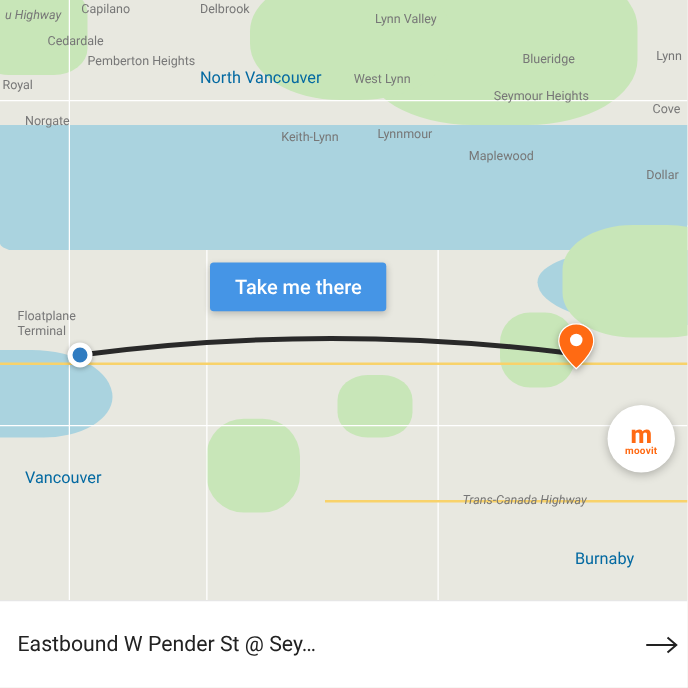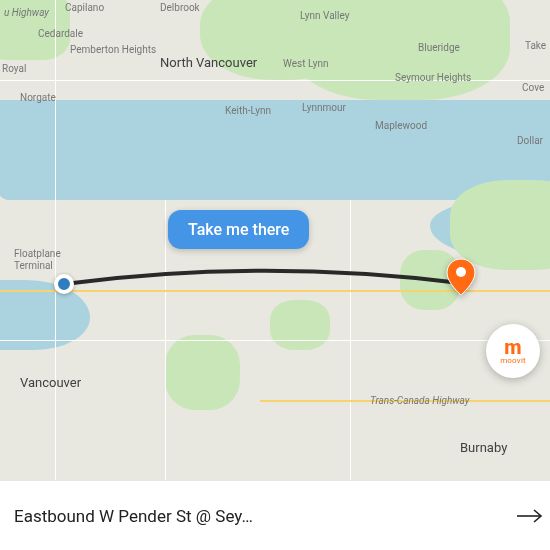--- a/index.html
+++ b/index.html
@@ -191,21 +191,21 @@
     background: #fff;
   }
   .map-label {
     position: absolute;
     font-size: 10px;
     color: #777;
     white-space: nowrap;
   }
   .map-label.large {
     font-size: 13px;
-    color: #404040;
+    color: #0369a1;
   }
   .route {
     position: absolute;
     left: 0;
     top: 0;
     pointer-events: none;
   }
   .marker-origin {
     position: absolute;
     width: 20px;
@@ -221,21 +221,21 @@
     height: 30px;
   }
   .marker-dest svg { display: block; filter: drop-shadow(0 2px 3px rgba(0,0,0,0.3)); }
   .cta {
     position: absolute;
     background: #4595e6;
     color: #fff;
     font-size: 16px;
     font-weight: 500;
     padding: 10px 20px;
-    border-radius: 13px;
+    border-radius: 3px;
     cursor: pointer;
     box-shadow: 0 2px 6px rgba(0,0,0,0.2);
     white-space: nowrap;
   }
   .attribution {
     position: absolute;
     left: 6px;
     bottom: 4px;
     font-size: 10px;
     color: #666;
@@ -255,21 +255,21 @@
     justify-content: center;
   }
   .moovit-badge .m {
     font-size: 20px;
     font-weight: 800;
     color: #ff6a13;
     line-height: 0.9;
   }
   .moovit-badge .t {
     font-size: 8px;
-    font-weight: 400;
+    font-weight: 700;
     color: #ff6a13;
     letter-spacing: 0.2px;
   }
   .route-bar {
     position: absolute;
     left: 0;
     top: 480px;
     width: 550px;
     height: 70px;
     background: #fff;
@@ -324,21 +324,21 @@
 
   <span class="map-label" style="left:4px;top:7px;font-style:italic">u Highway</span>
   <span class="map-label" style="left:65px;top:2px">Capilano</span>
   <span class="map-label" style="left:160px;top:2px">Delbrook</span>
   <span class="map-label" style="left:300px;top:10px">Lynn Valley</span>
   <span class="map-label" style="left:38px;top:28px">Cedardale</span>
   <span class="map-label" style="left:70px;top:44px">Pemberton Heights</span>
   <span class="map-label large" style="left:160px;top:55px">North Vancouver</span>
   <span class="map-label" style="left:283px;top:58px">West Lynn</span>
   <span class="map-label" style="left:418px;top:42px">Blueridge</span>
-  <span class="map-label" style="left:525px;top:40px">Take</span>
+  <span class="map-label" style="left:525px;top:40px">Lynn</span>
   <span class="map-label" style="left:2px;top:63px">Royal</span>
   <span class="map-label" style="left:395px;top:72px">Seymour Heights</span>
   <span class="map-label" style="left:522px;top:82px">Cove</span>
   <span class="map-label" style="left:20px;top:92px">Norgate</span>
   <span class="map-label" style="left:225px;top:105px">Keith-Lynn</span>
   <span class="map-label" style="left:302px;top:102px">Lynnmour</span>
   <span class="map-label" style="left:375px;top:120px">Maplewood</span>
   <span class="map-label" style="left:517px;top:135px">Dollar</span>
   <span class="map-label" style="left:14px;top:248px;line-height:1.2">Floatplane<br>Terminal</span>
   <span class="map-label large" style="left:20px;top:375px">Vancouver</span>

